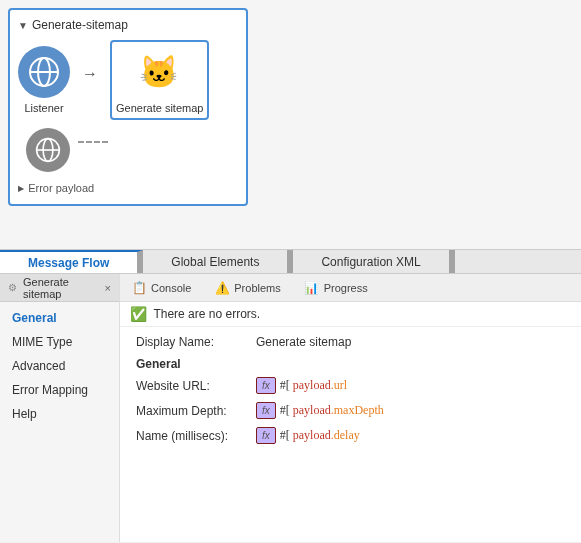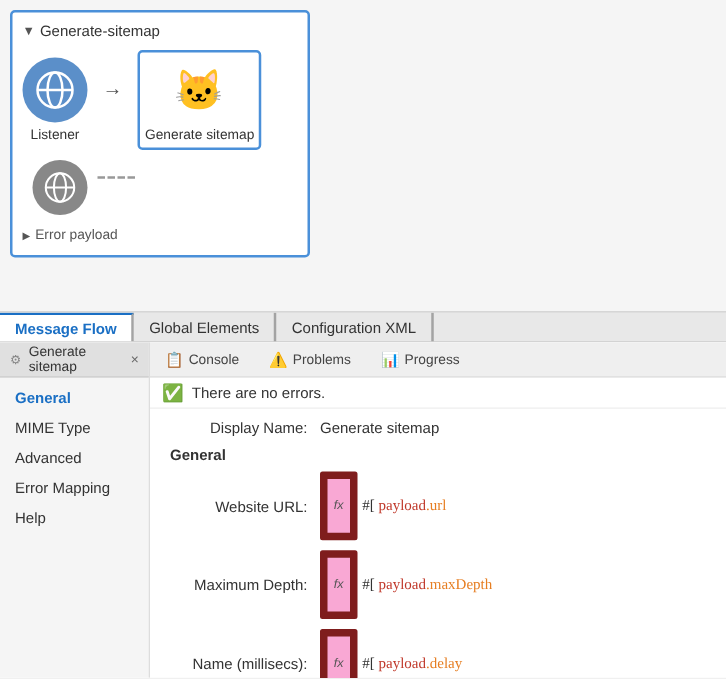--- a/index.html
+++ b/index.html
@@ -127,25 +127,25 @@
     .bottom-tabs {
       background: #e8e8e8;
       border-bottom: 1px solid #ccc;
       display: flex;
       align-items: center;
       padding: 0;
       height: 24px;
     }
 
     .bottom-tab {
-      padding: 4px 12px;
+      padding: 4px 28px;
       font-size: 12px;
       color: #333;
       cursor: pointer;
-      border-right: 2px solid #a3a3a3;
+      border-right: 6px solid #a3a3a3;
       height: 100%;
       display: flex;
       align-items: center;
     }
 
     .bottom-tab.active {
       background: white;
       font-weight: 600;
       color: #1a6fc4;
       border-top: 2px solid #1a6fc4;
@@ -260,22 +260,20 @@
     .form-row {
       display: flex;
       align-items: center;
       margin-bottom: 8px;
     }
 
     .form-label {
       width: 120px;
       font-size: 12px;
       color: #333;
-      text-align: right;
-      padding-right: 10px;
       flex-shrink: 0;
     }
 
     .form-value {
       font-size: 12px;
       color: #333;
     }
 
     .section-header {
       font-size: 12px;
@@ -284,24 +282,24 @@
       margin: 8px 0 6px 0;
     }
 
     .fx-field {
       display: flex;
       align-items: center;
       gap: 4px;
     }
 
     .fx-button {
-      background: #f9a8d4;
-      border: 6px solid #7f1d1d;
+      background: #c4b5fd;
+      border: 1px solid #7f1d1d;
       border-radius: 2px;
-      padding: 16px 5px;
+      padding: 2px 5px;
       font-size: 10px;
       font-style: italic;
       color: #555;
       cursor: pointer;
     }
 
     .expr-value {
       font-family: Liberation Serif, serif;
       font-size: 12px;
       color: #333;

